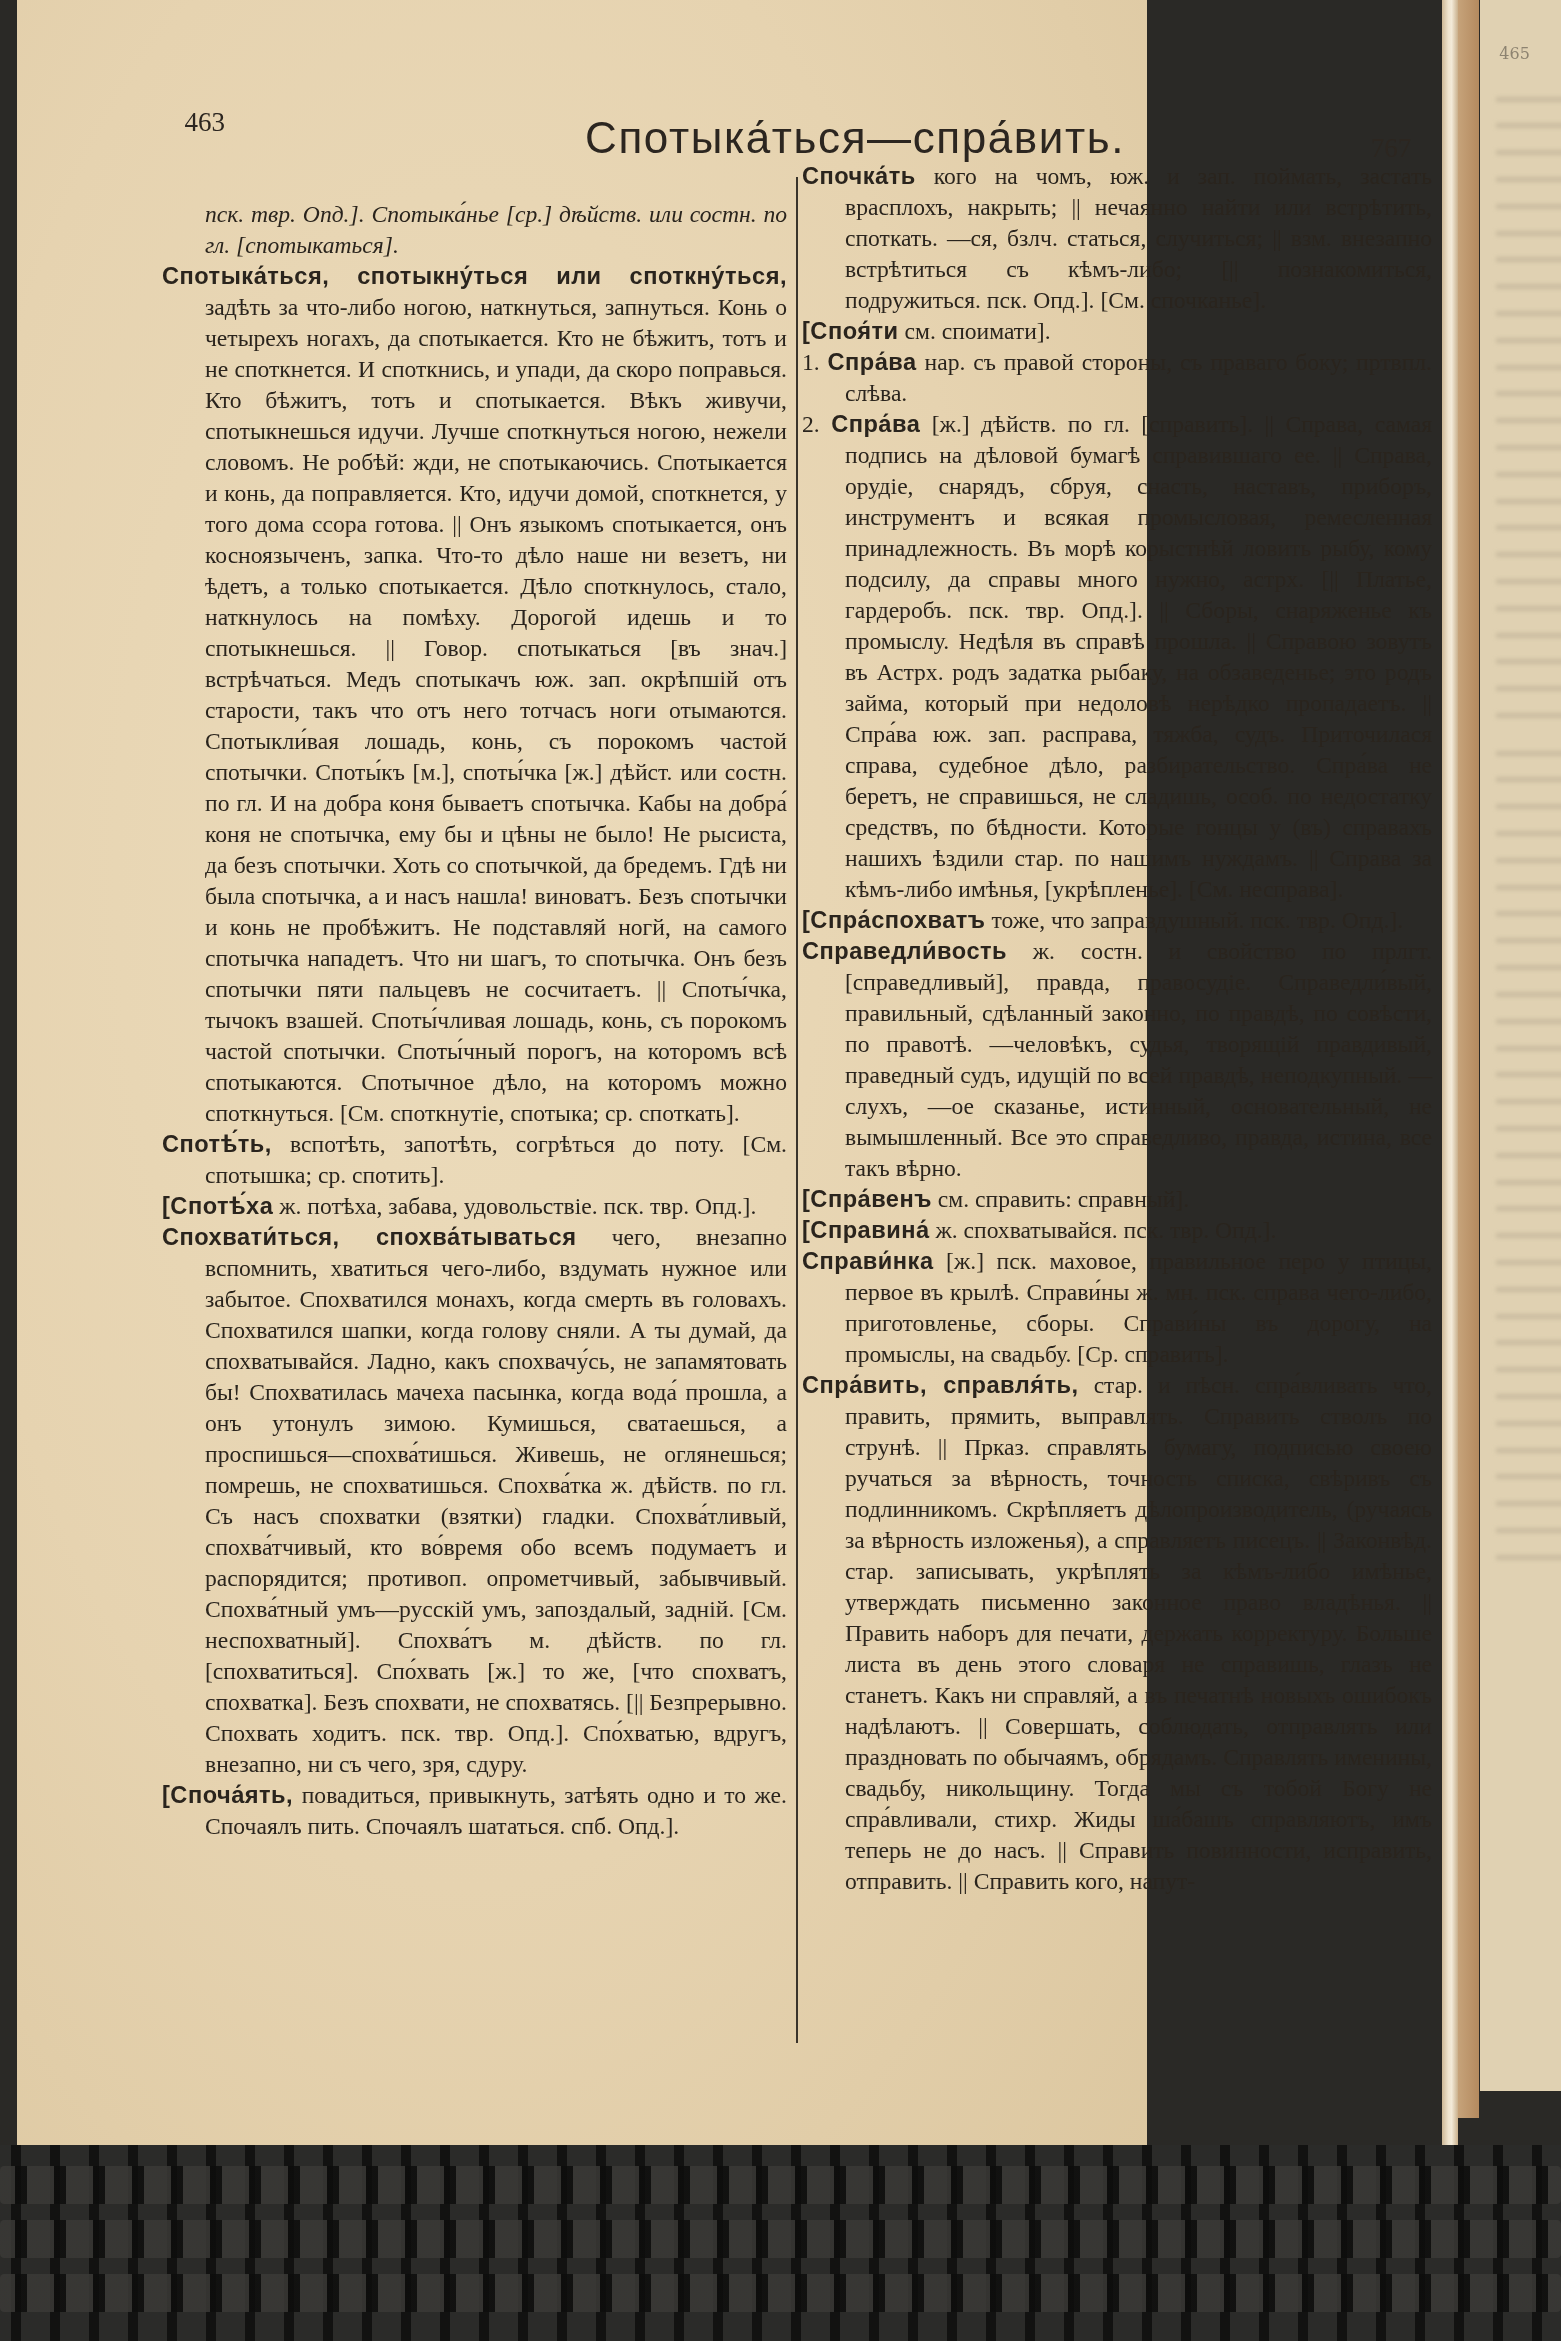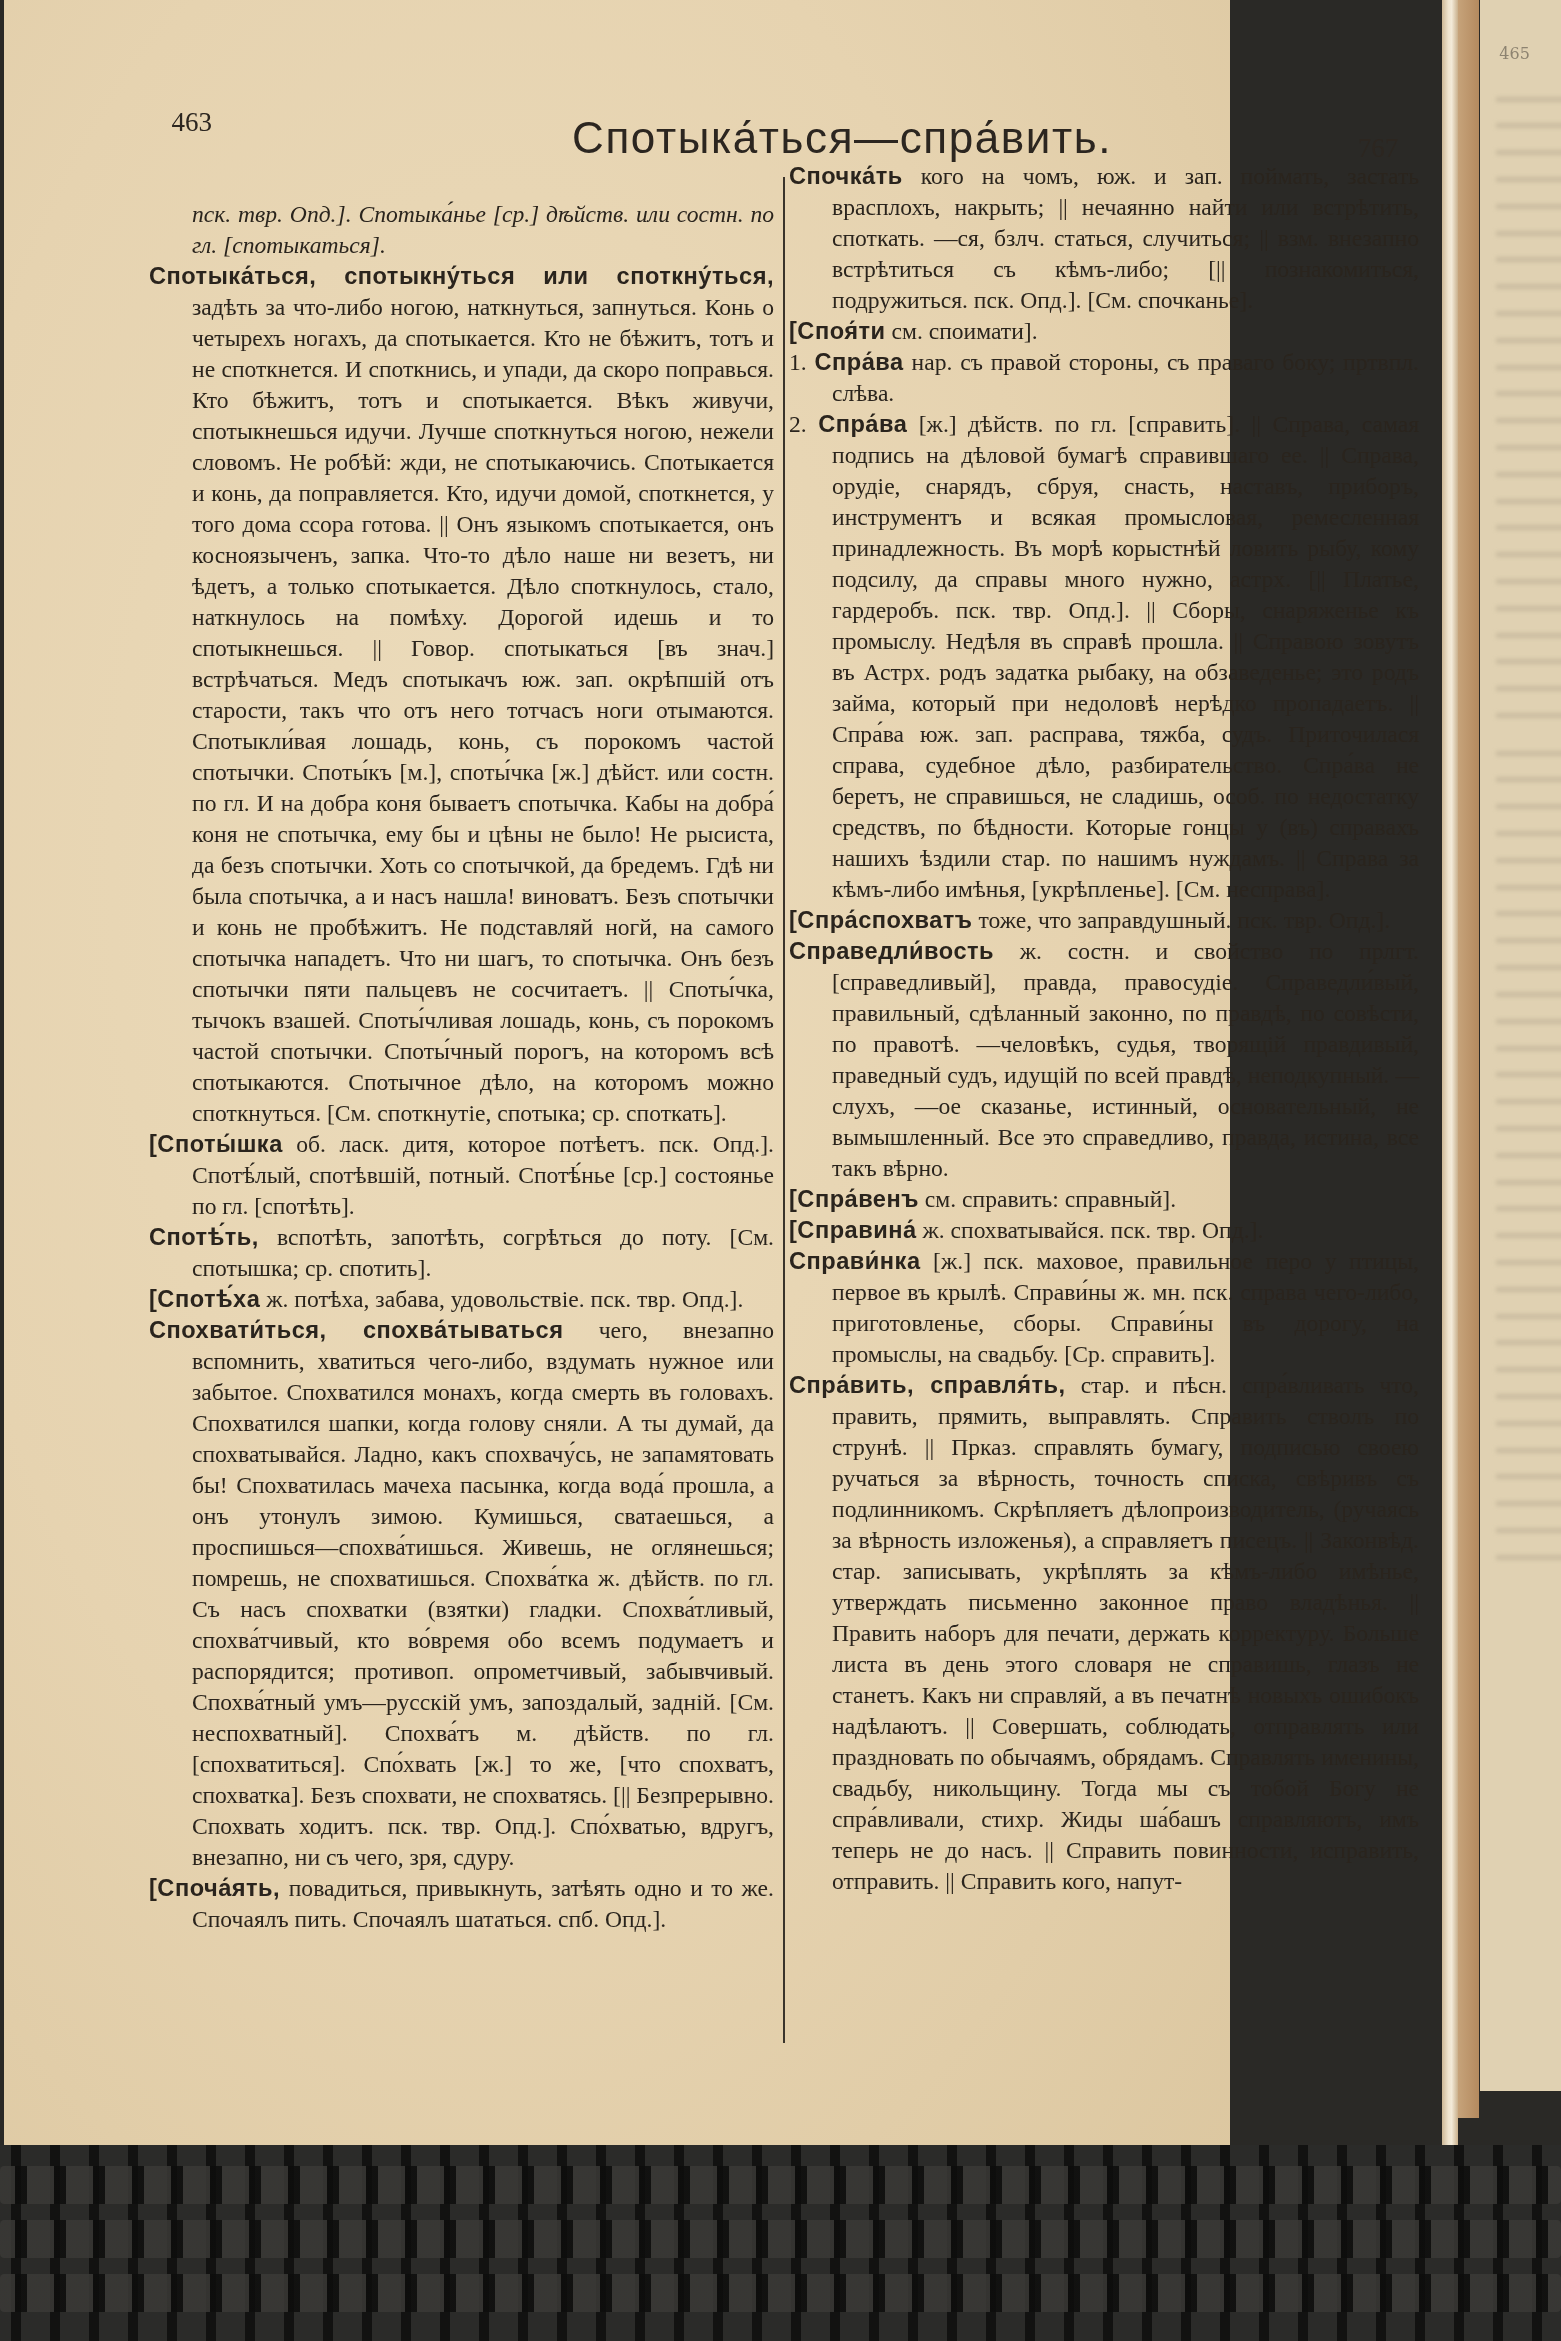--- a/index.html
+++ b/index.html
@@ -2,21 +2,21 @@
 <html style="font-size:8.6px"><head>
 <meta charset="utf-8">
 <style>
   html, body { margin:0; padding:0; }
   body {
     width:1561px; height:2342px; position:relative; overflow:hidden;
     background:#2a2926;
     font-family:"DejaVu Serif", serif;
   }
   .page {
-    position:absolute; left:4px; top:0; width:1226px; height:2177px;
+    position:absolute; left:17px; top:0; width:1130px; height:2177px;
     background: radial-gradient(ellipse at 40% 40%, #ecdcbc 0%, #e6d3b0 55%, #dcc7a0 100%);
   }
   .page-edge {
     position:absolute; left:1442px; top:0; width:16px; height:2145px;
     background:linear-gradient(to right,#cdb896,#efe4cf 40%,#f3ead8 60%,#c9b08c);
   }
   .gutter {
     position:absolute; left:1458px; top:0; width:21.4px; height:2118px;
     background:linear-gradient(to right,#c6a37a,#b48a5f);
   }
@@ -73,21 +73,20 @@
 <div class="page">
   <div class="header">
     <span class="pnum-left">463</span>
     <span class="running-head">Спотыка́ться—спра́вить.</span>
     <span class="pnum-right">767</span>
   </div>
 
   <div class="col col-left">
     <p class="entry cont" style="margin-top:38px"><span>пск. твр. Опд.]. Спотыка́нье [ср.] дѣйств. или состн. по гл. [спотыкаться].</span></p>
     <p class="entry"><span class="hw">Спотыка́ться, спотыкну́ться или споткну́ться,</span> <span>задѣть за что-либо ногою, наткнуться, запнуться. Конь о четырехъ ногахъ, да спотыкается. Кто не бѣжитъ, тотъ и не споткнется. И споткнись, и упади, да скоро поправься. Кто бѣжитъ, тотъ и спотыкается. Вѣкъ живучи, спотыкнешься идучи. Лучше споткнуться ногою, нежели словомъ. Не робѣй: жди, не спотыкаючись. Спотыкается и конь, да поправляется. Кто, идучи домой, споткнется, у того дома ссора готова. || Онъ языкомъ спотыкается, онъ косноязыченъ, запка. Что-то дѣло наше ни везетъ, ни ѣдетъ, а только спотыкается. Дѣло споткнулось, стало, наткнулось на помѣху. Дорогой идешь и то спотыкнешься. || Говор. спотыкаться [въ знач.] встрѣчаться. Медъ спотыкачъ юж. зап. окрѣпшій отъ старости, такъ что отъ него тотчасъ ноги отымаются. Спотыкли́вая лошадь, конь, съ порокомъ частой спотычки. Споты́къ [м.], споты́чка [ж.] дѣйст. или состн. по гл. И на добра коня бываетъ спотычка. Кабы на добра́ коня не спотычка, ему бы и цѣны не было! Не рысиста, да безъ спотычки. Хоть со спотычкой, да бредемъ. Гдѣ ни была спотычка, а и насъ нашла! виноватъ. Безъ спотычки и конь не пробѣжитъ. Не подставляй ногй, на самого спотычка нападетъ. Что ни шагъ, то спотычка. Онъ безъ спотычки пяти пальцевъ не сосчитаетъ. || Споты́чка, тычокъ взашей. Споты́чливая лошадь, конь, съ порокомъ частой спотычки. Споты́чный порогъ, на которомъ всѣ спотыкаются. Спотычное дѣло, на которомъ можно споткнуться. [См. споткнутіе, спотыка; ср. споткать].</span></p>
-    <p class="entry"><span class="hw">[Споты́шка</span> <span>об. ласк. дитя, которое потѣетъ. пск. Опд.]. Спотѣ́лый, спотѣвшій, потный. Спотѣ́нье [ср.] состоянье по гл. [спотѣть].</span></p>
     <p class="entry"><span class="hw">Спотѣ́ть,</span> <span>вспотѣть, запотѣть, согрѣться до поту. [См. спотышка; ср. спотить].</span></p>
     <p class="entry"><span class="hw">[Спотѣ́ха</span> <span>ж. потѣха, забава, удовольствіе. пск. твр. Опд.].</span></p>
     <p class="entry"><span class="hw">Спохвати́ться, спохва́тываться</span> <span>чего, внезапно вспомнить, хватиться чего-либо, вздумать нужное или забытое. Спохватился монахъ, когда смерть въ головахъ. Спохватился шапки, когда голову сняли. А ты думай, да спохватывайся. Ладно, какъ спохвачу́сь, не запамятовать бы! Спохватилась мачеха пасынка, когда вода́ прошла, а онъ утонулъ зимою. Кумишься, сватаешься, а проспишься—спохва́тишься. Живешь, не оглянешься; помрешь, не спохватишься. Спохва́тка ж. дѣйств. по гл. Съ насъ спохватки (взятки) гладки. Спохва́тливый, спохва́тчивый, кто во́время обо всемъ подумаетъ и распорядится; противоп. опрометчивый, забывчивый. Спохва́тный умъ—русскій умъ, запоздалый, задній. [См. неспохватный]. Спохва́тъ м. дѣйств. по гл. [спохватиться]. Спо́хвать [ж.] то же, [что спохватъ, спохватка]. Безъ спохвати, не спохватясь. [|| Безпрерывно. Спохвать ходитъ. пск. твр. Опд.]. Спо́хватью, вдругъ, внезапно, ни съ чего, зря, сдуру.</span></p>
     <p class="entry"><span class="hw">[Споча́ять,</span> <span>повадиться, привыкнуть, затѣять одно и то же. Спочаялъ пить. Спочаялъ шататься. спб. Опд.].</span></p>
   </div>
 
   <div class="col-rule"></div>
 
   <div class="col col-right">
     <p class="entry"><span class="hw">Спочка́ть</span> <span>кого на чомъ, юж. и зап. поймать, застать врасплохъ, накрыть; || нечаянно найти или встрѣтить, споткать. —ся, бзлч. статься, случиться; || взм. внезапно встрѣтиться съ кѣмъ-либо; [|| познакомиться, подружиться. пск. Опд.]. [См. спочканье].</span></p>

